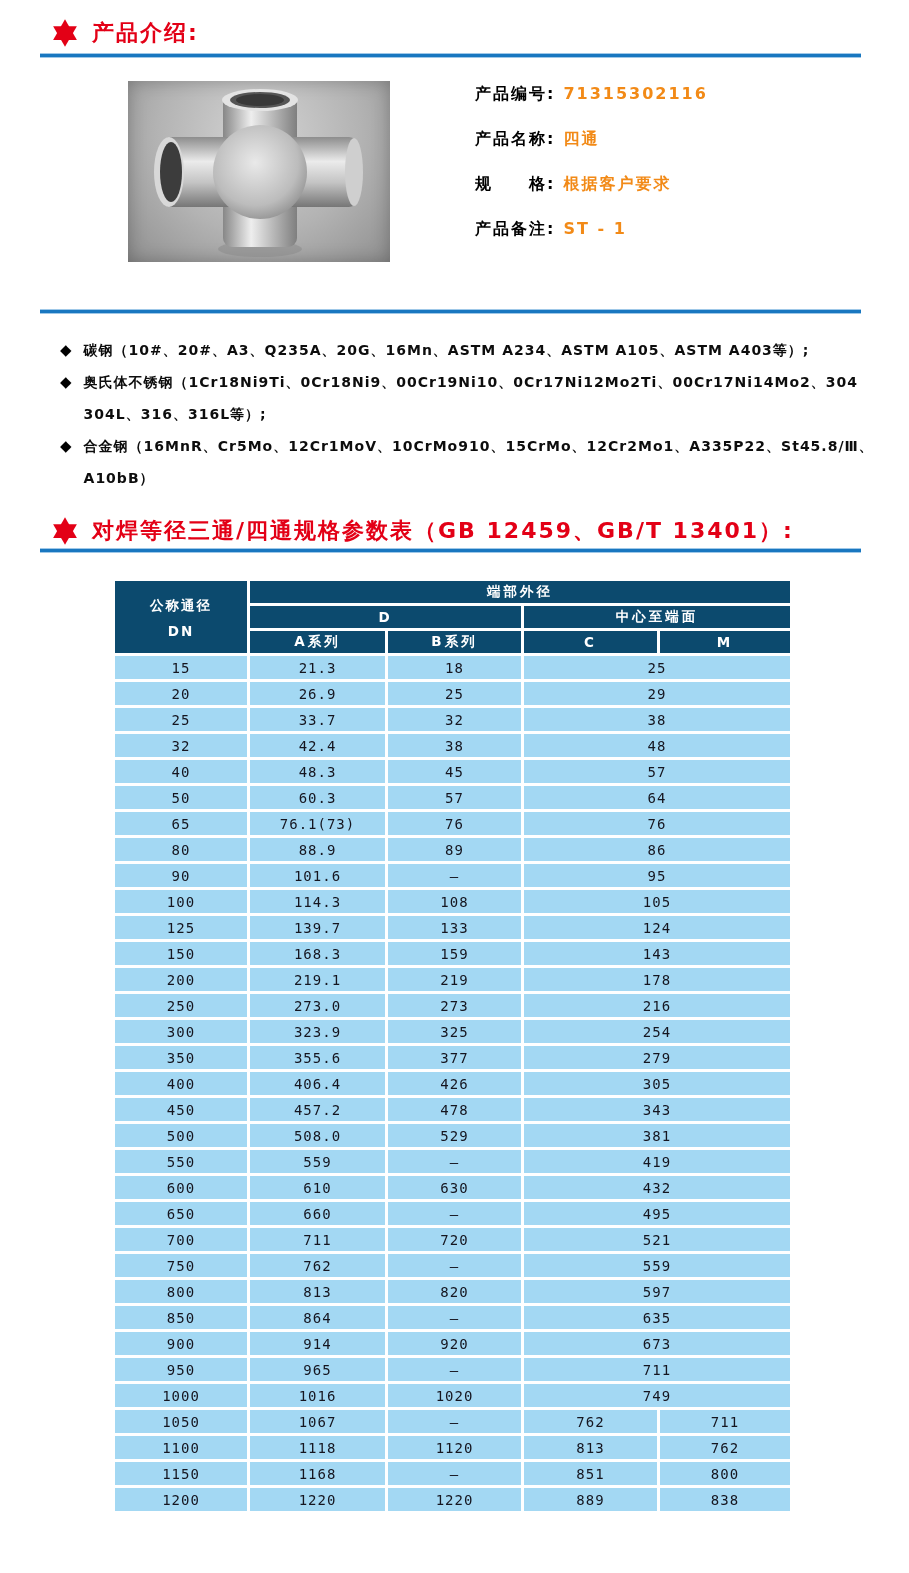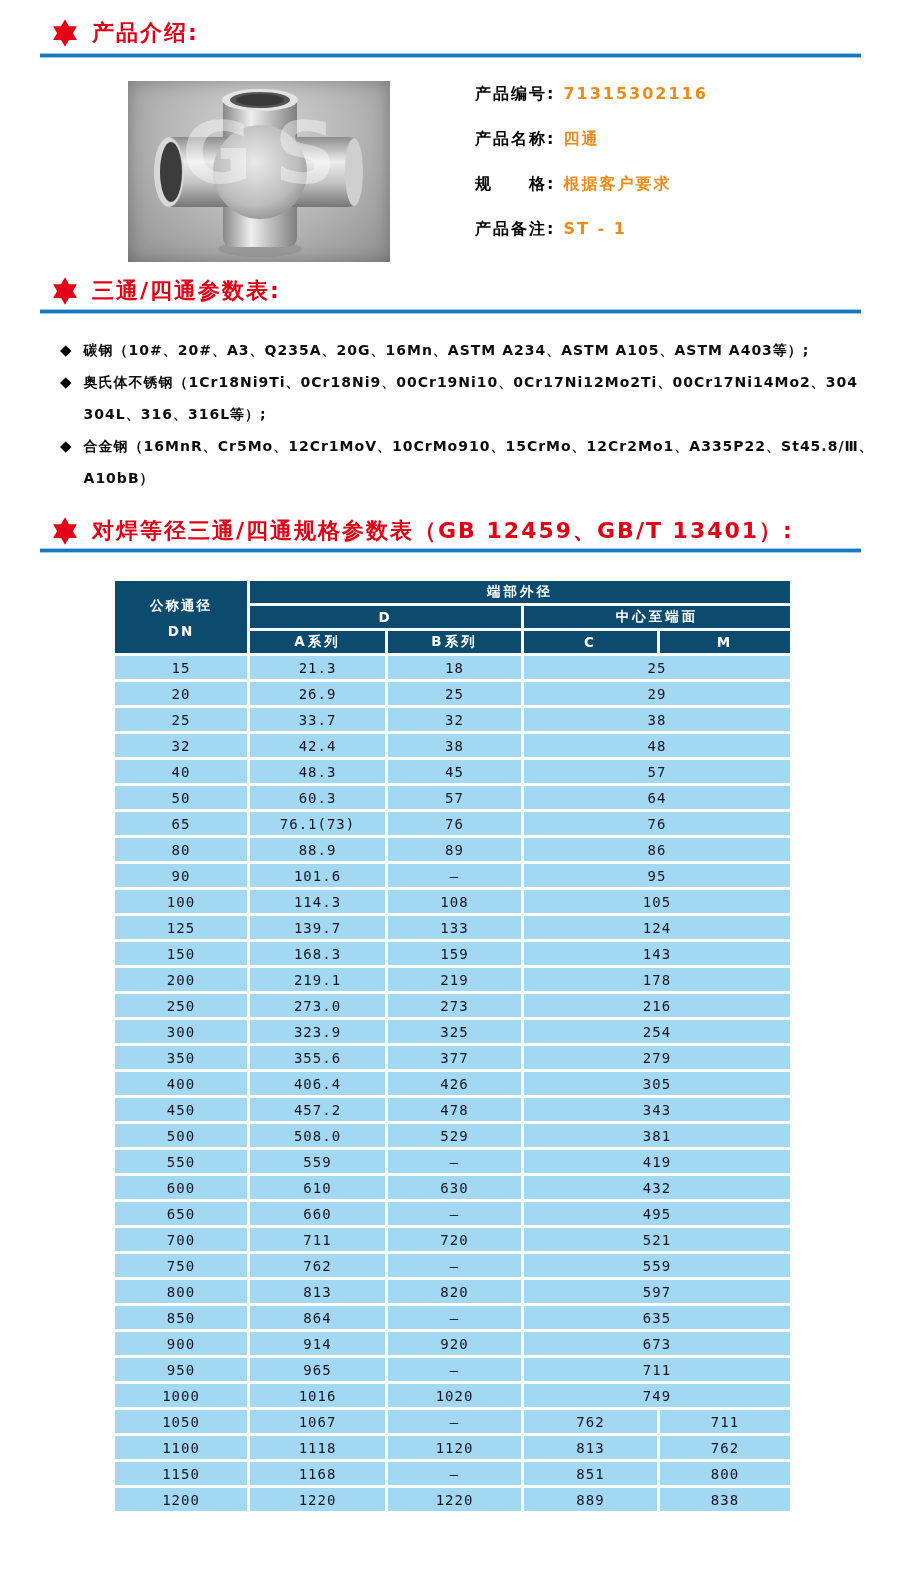--- a/index.html
+++ b/index.html
@@ -98,21 +98,20 @@
       <rect x="95" y="14" width="74" height="152" rx="9" fill="url(#gv)"></rect>
       <rect x="34" y="56" width="196" height="70" rx="9" fill="url(#gh)"></rect>
       <circle cx="132" cy="91" r="47" fill="url(#gc)"></circle>
       <ellipse cx="226" cy="91" rx="9" ry="34" fill="#cfcfcf"></ellipse>
       <ellipse cx="41" cy="91" rx="15" ry="35" fill="#d8d8d8"></ellipse>
       <ellipse cx="43" cy="91" rx="11" ry="30" fill="#3c3c3c"></ellipse>
       <ellipse cx="132" cy="19" rx="38" ry="11" fill="#e3e3e3"></ellipse>
       <ellipse cx="132" cy="19" rx="30" ry="8" fill="#555555"></ellipse>
       <ellipse cx="132" cy="19" rx="24" ry="6" fill="#383838"></ellipse>
     </svg>
-    <div class="wm">GS</div>
   </div>
 
   <div class="fields">
     <div class="field">
       <span class="flabel">产品编号:</span>
       <span class="fvalue">71315302116</span>
     </div>
     <div class="field">
       <span class="flabel">产品名称:</span>
       <span class="fvalue">四通</span>
@@ -120,29 +119,20 @@
     <div class="field">
       <span class="flabel">规　　格:</span>
       <span class="fvalue">根据客户要求</span>
     </div>
     <div class="field">
       <span class="flabel">产品备注:</span>
       <span class="fvalue">ST - 1</span>
     </div>
   </div>
 
-  <div class="sec" style="top:274px;">
-    <span class="star">
-      <svg viewBox="0 0 24 24" fill="currentColor">
-        <polygon points="12,1 21.5,17.5 2.5,17.5"></polygon>
-        <polygon points="12,23 2.5,6.5 21.5,6.5"></polygon>
-      </svg>
-    </span>
-    <span class="sec-title">三通/四通参数表:</span>
-  </div>
   <div class="rule" style="top:309px;"></div>
 
   <ul class="materials">
       <li>
         <span class="diamond">◆</span>
         <div class="mat-text">
           <div class="mat-line">碳钢（10#、20#、A3、Q235A、20G、16Mn、ASTM A234、ASTM A105、ASTM A403等）;</div>
         </div>
       </li>
       <li>

